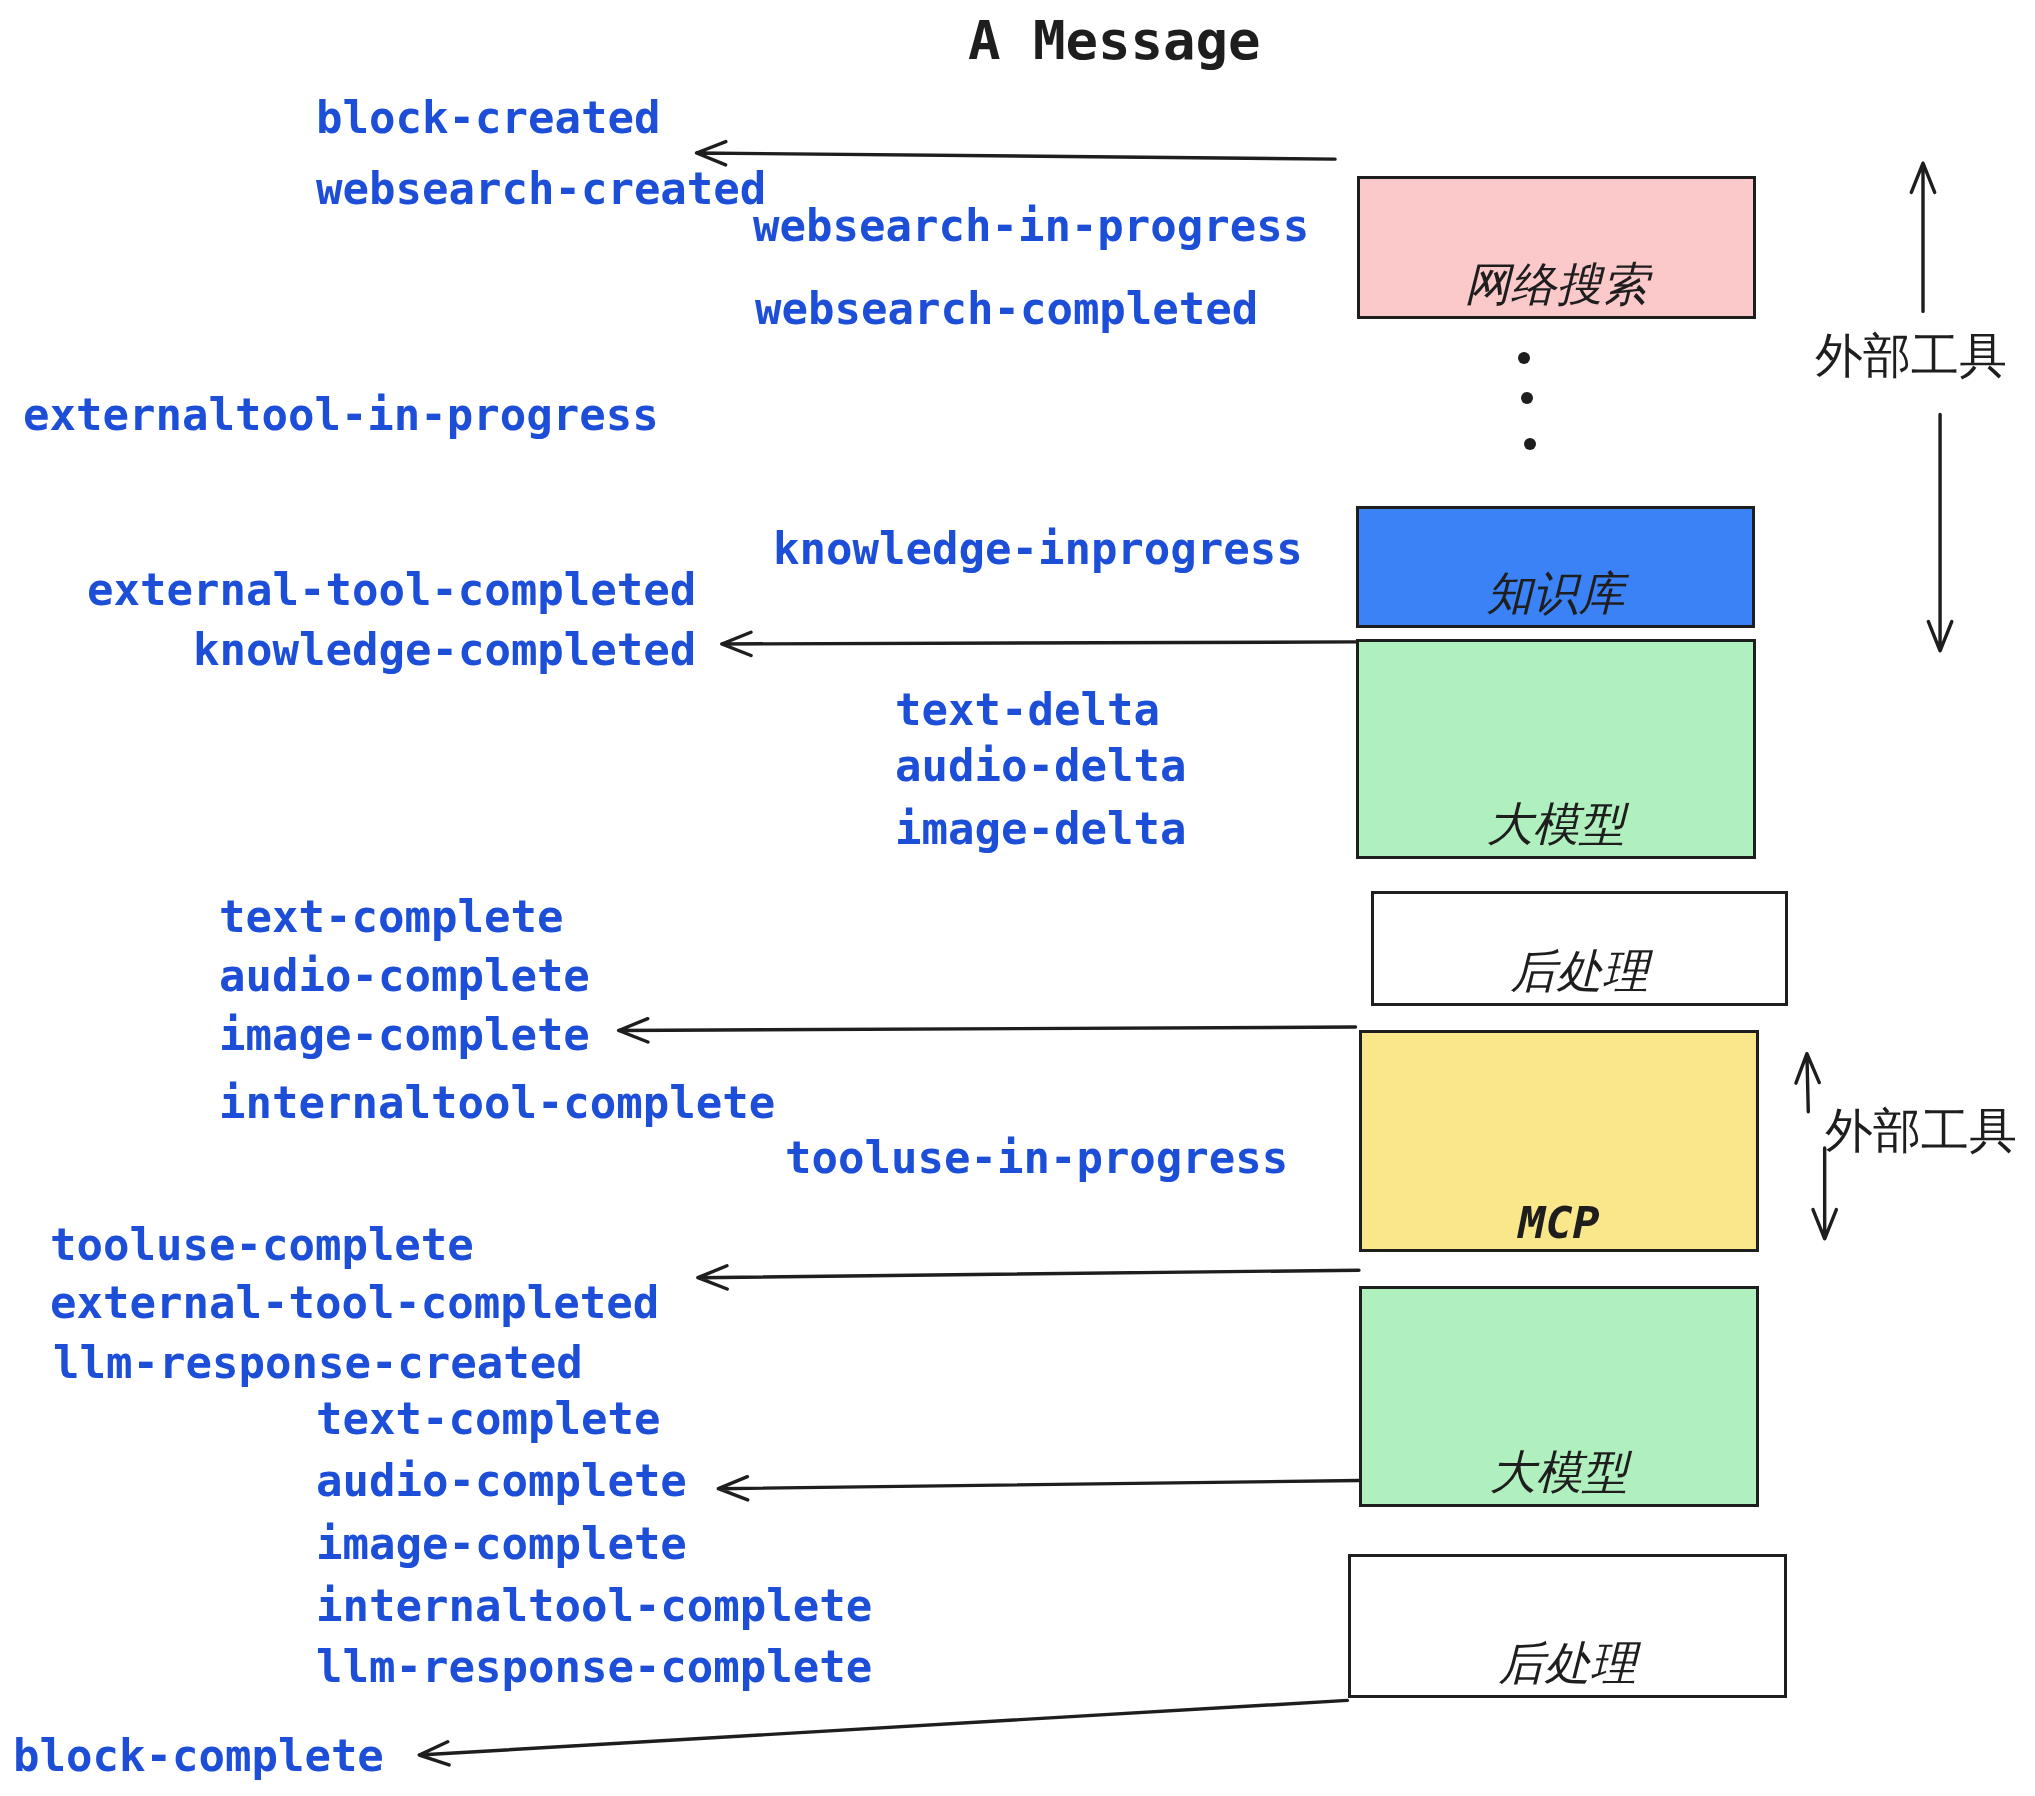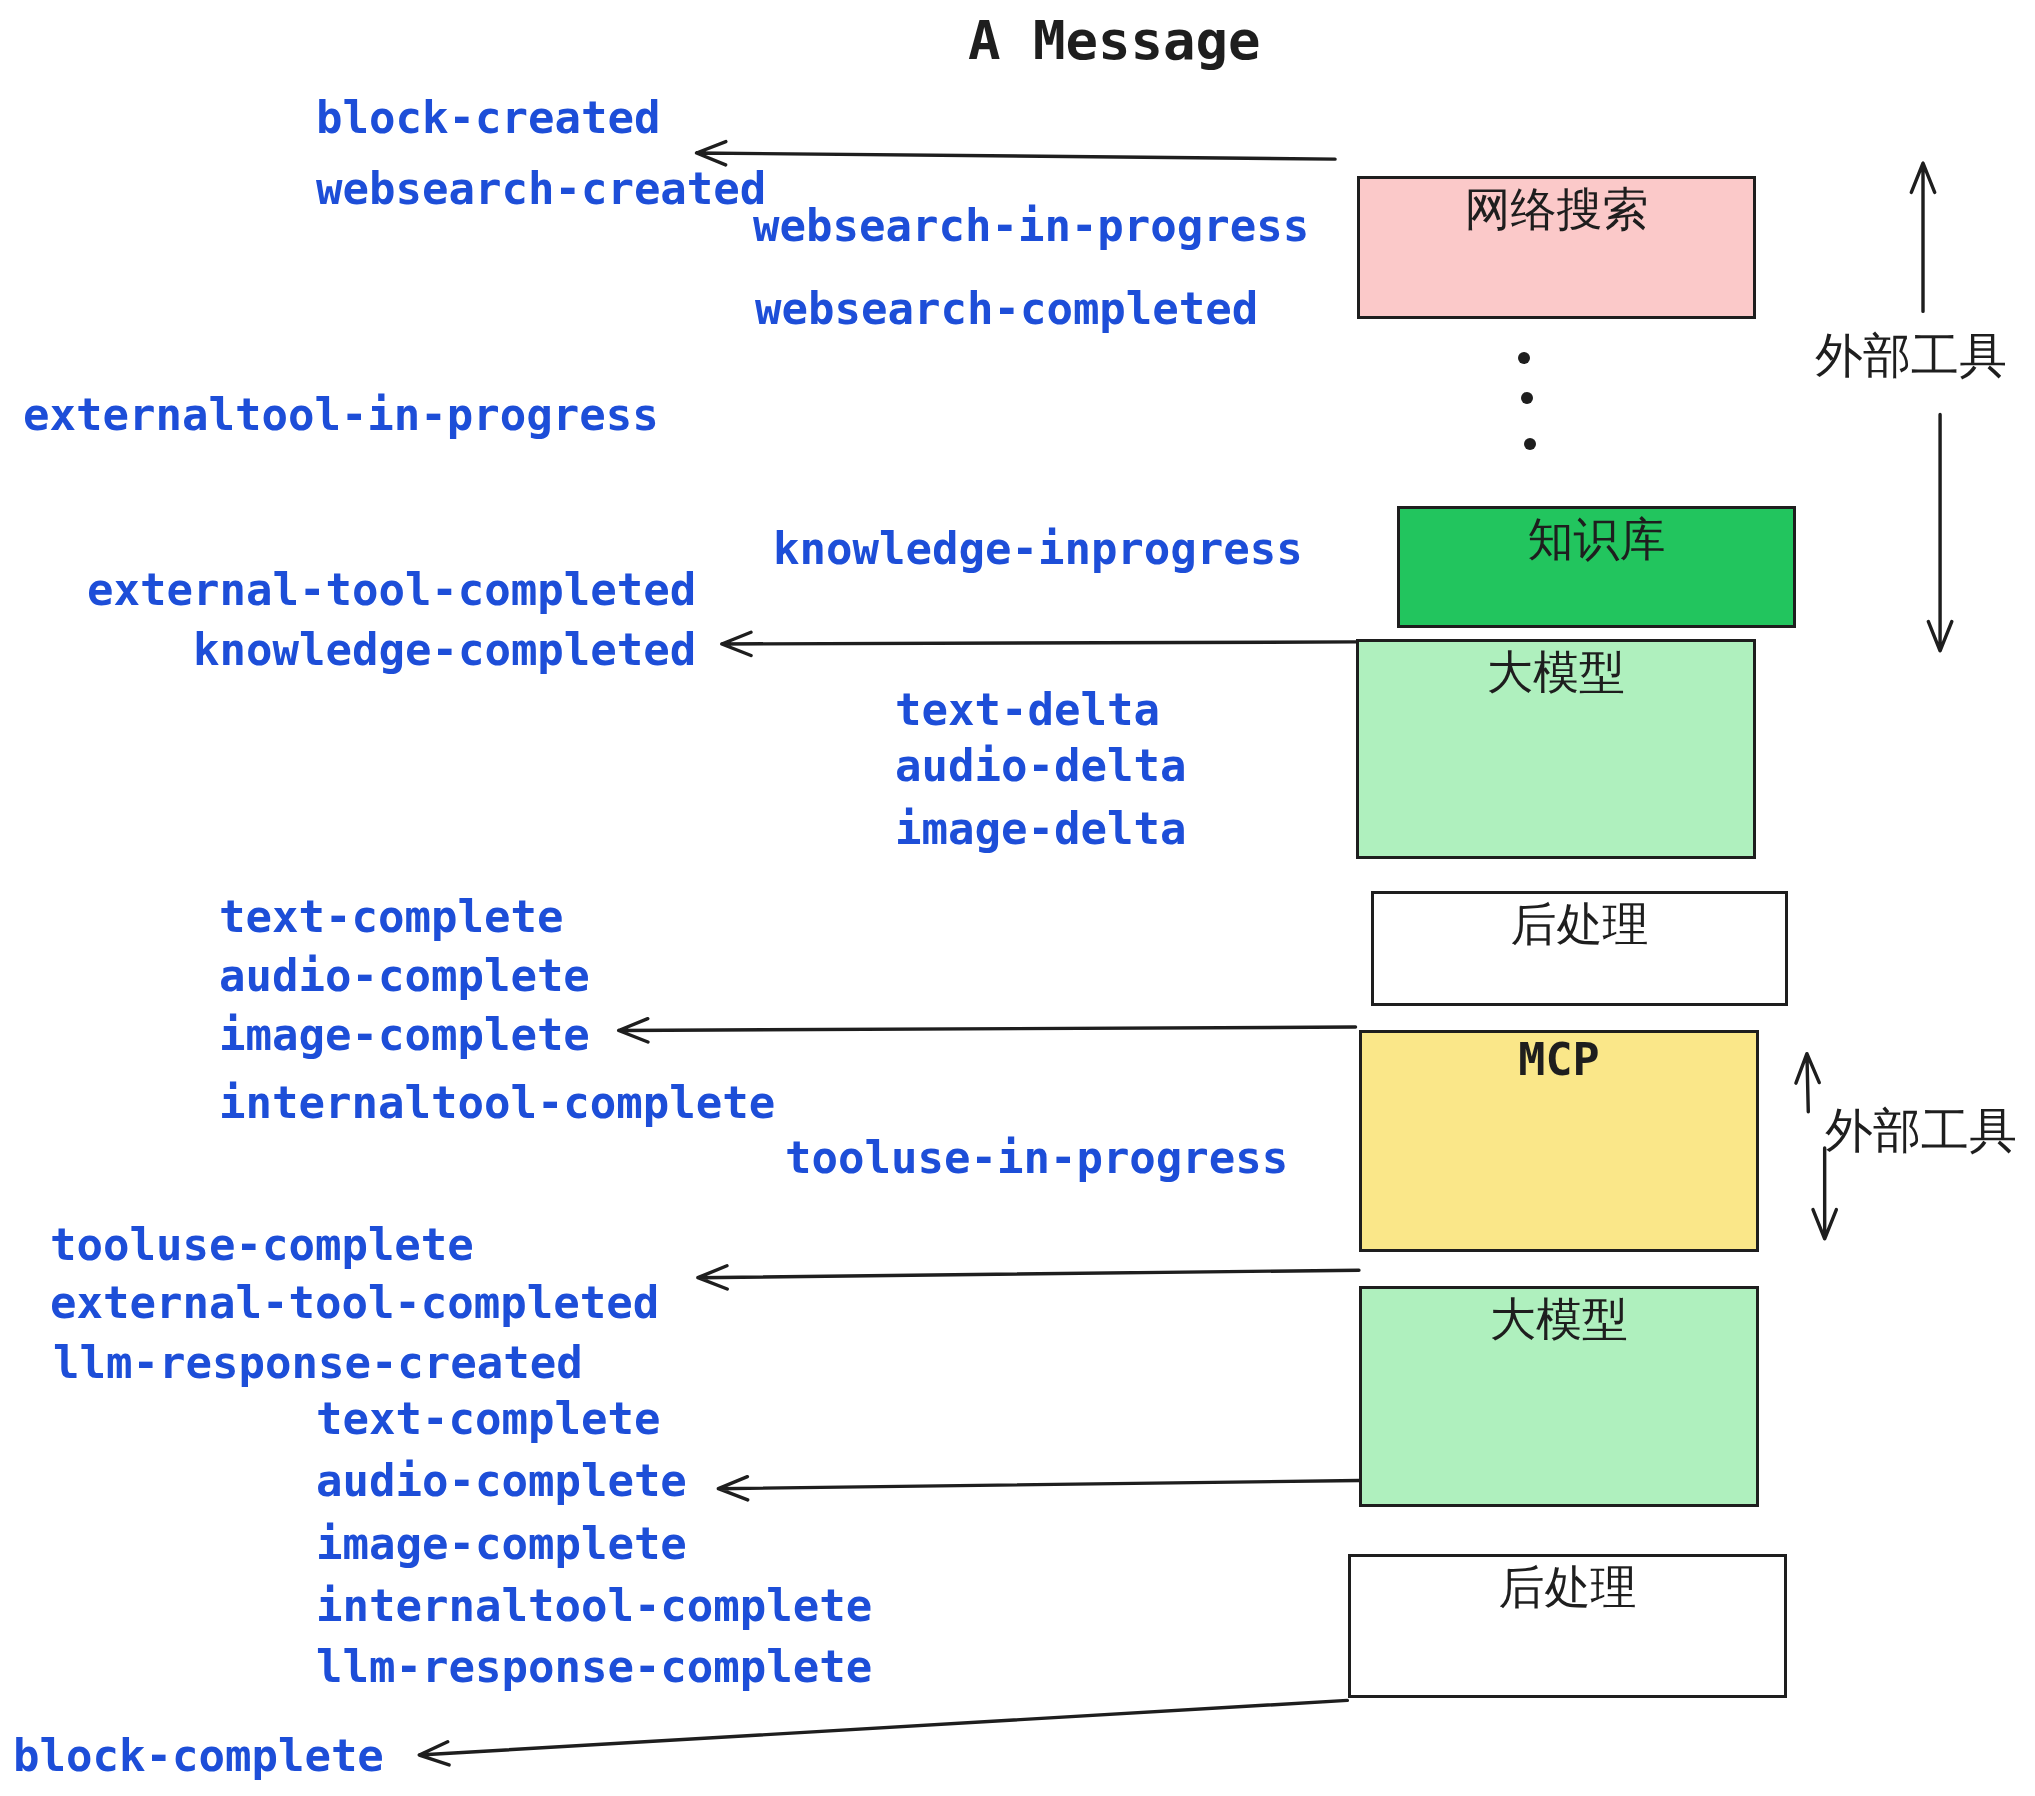--- a/index.html
+++ b/index.html
@@ -33,22 +33,23 @@
     font-weight: 700;
     line-height: 1;
     color: #1d4ed8;
     white-space: nowrap;
   }
   .box {
     position: absolute;
     border: 3.4px solid #1e1e1e;
     box-sizing: border-box;
     display: flex;
-    align-items: flex-start;
+    align-items: flex-end;
     justify-content: center;
+    font-style: italic;
   }
   .box-label-cjk {
     font-family: "DejaVu Sans", "Liberation Sans", sans-serif;
     font-size: 46px;
     font-weight: 400;
     color: #1e1e1e;
     white-space: nowrap;
   }
   .box-label-mono {
     font-family: "DejaVu Sans Mono", monospace;
@@ -114,21 +115,21 @@
       <div class="evt" style="left: 316px; top: 1459px;">audio-complete</div>
       <div class="evt" style="left: 316px; top: 1522px;">image-complete</div>
       <div class="evt" style="left: 316px; top: 1584px;">internaltool-complete</div>
       <div class="evt" style="left: 316px; top: 1645px;">llm-response-complete</div>
       <div class="evt" style="left: 13px; top: 1734px;">block-complete</div>
     </div>
   <div>
       <div class="box" style="left: 1357px; top: 176px; width: 399px; height: 143px; background: rgb(251, 201, 201);">
         <span class="box-label-cjk">网络搜索</span>
       </div>
-      <div class="box" style="left: 1356px; top: 506px; width: 399px; height: 122px; background: #22c55e; margin-left: 41px;">
+      <div class="box" style="left: 1356px; top: 506px; width: 399px; height: 122px; background: #3b82f6;">
         <span class="box-label-cjk">知识库</span>
       </div>
       <div class="box" style="left: 1356px; top: 639px; width: 400px; height: 220px; background: rgb(175, 240, 190);">
         <span class="box-label-cjk">大模型</span>
       </div>
       <div class="box" style="left: 1371px; top: 891px; width: 417px; height: 115px; background: rgb(255, 255, 255);">
         <span class="box-label-cjk">后处理</span>
       </div>
       <div class="box" style="left: 1359px; top: 1030px; width: 400px; height: 222px; background: rgb(250, 231, 137);">
         <span class="box-label-mono">MCP</span>

